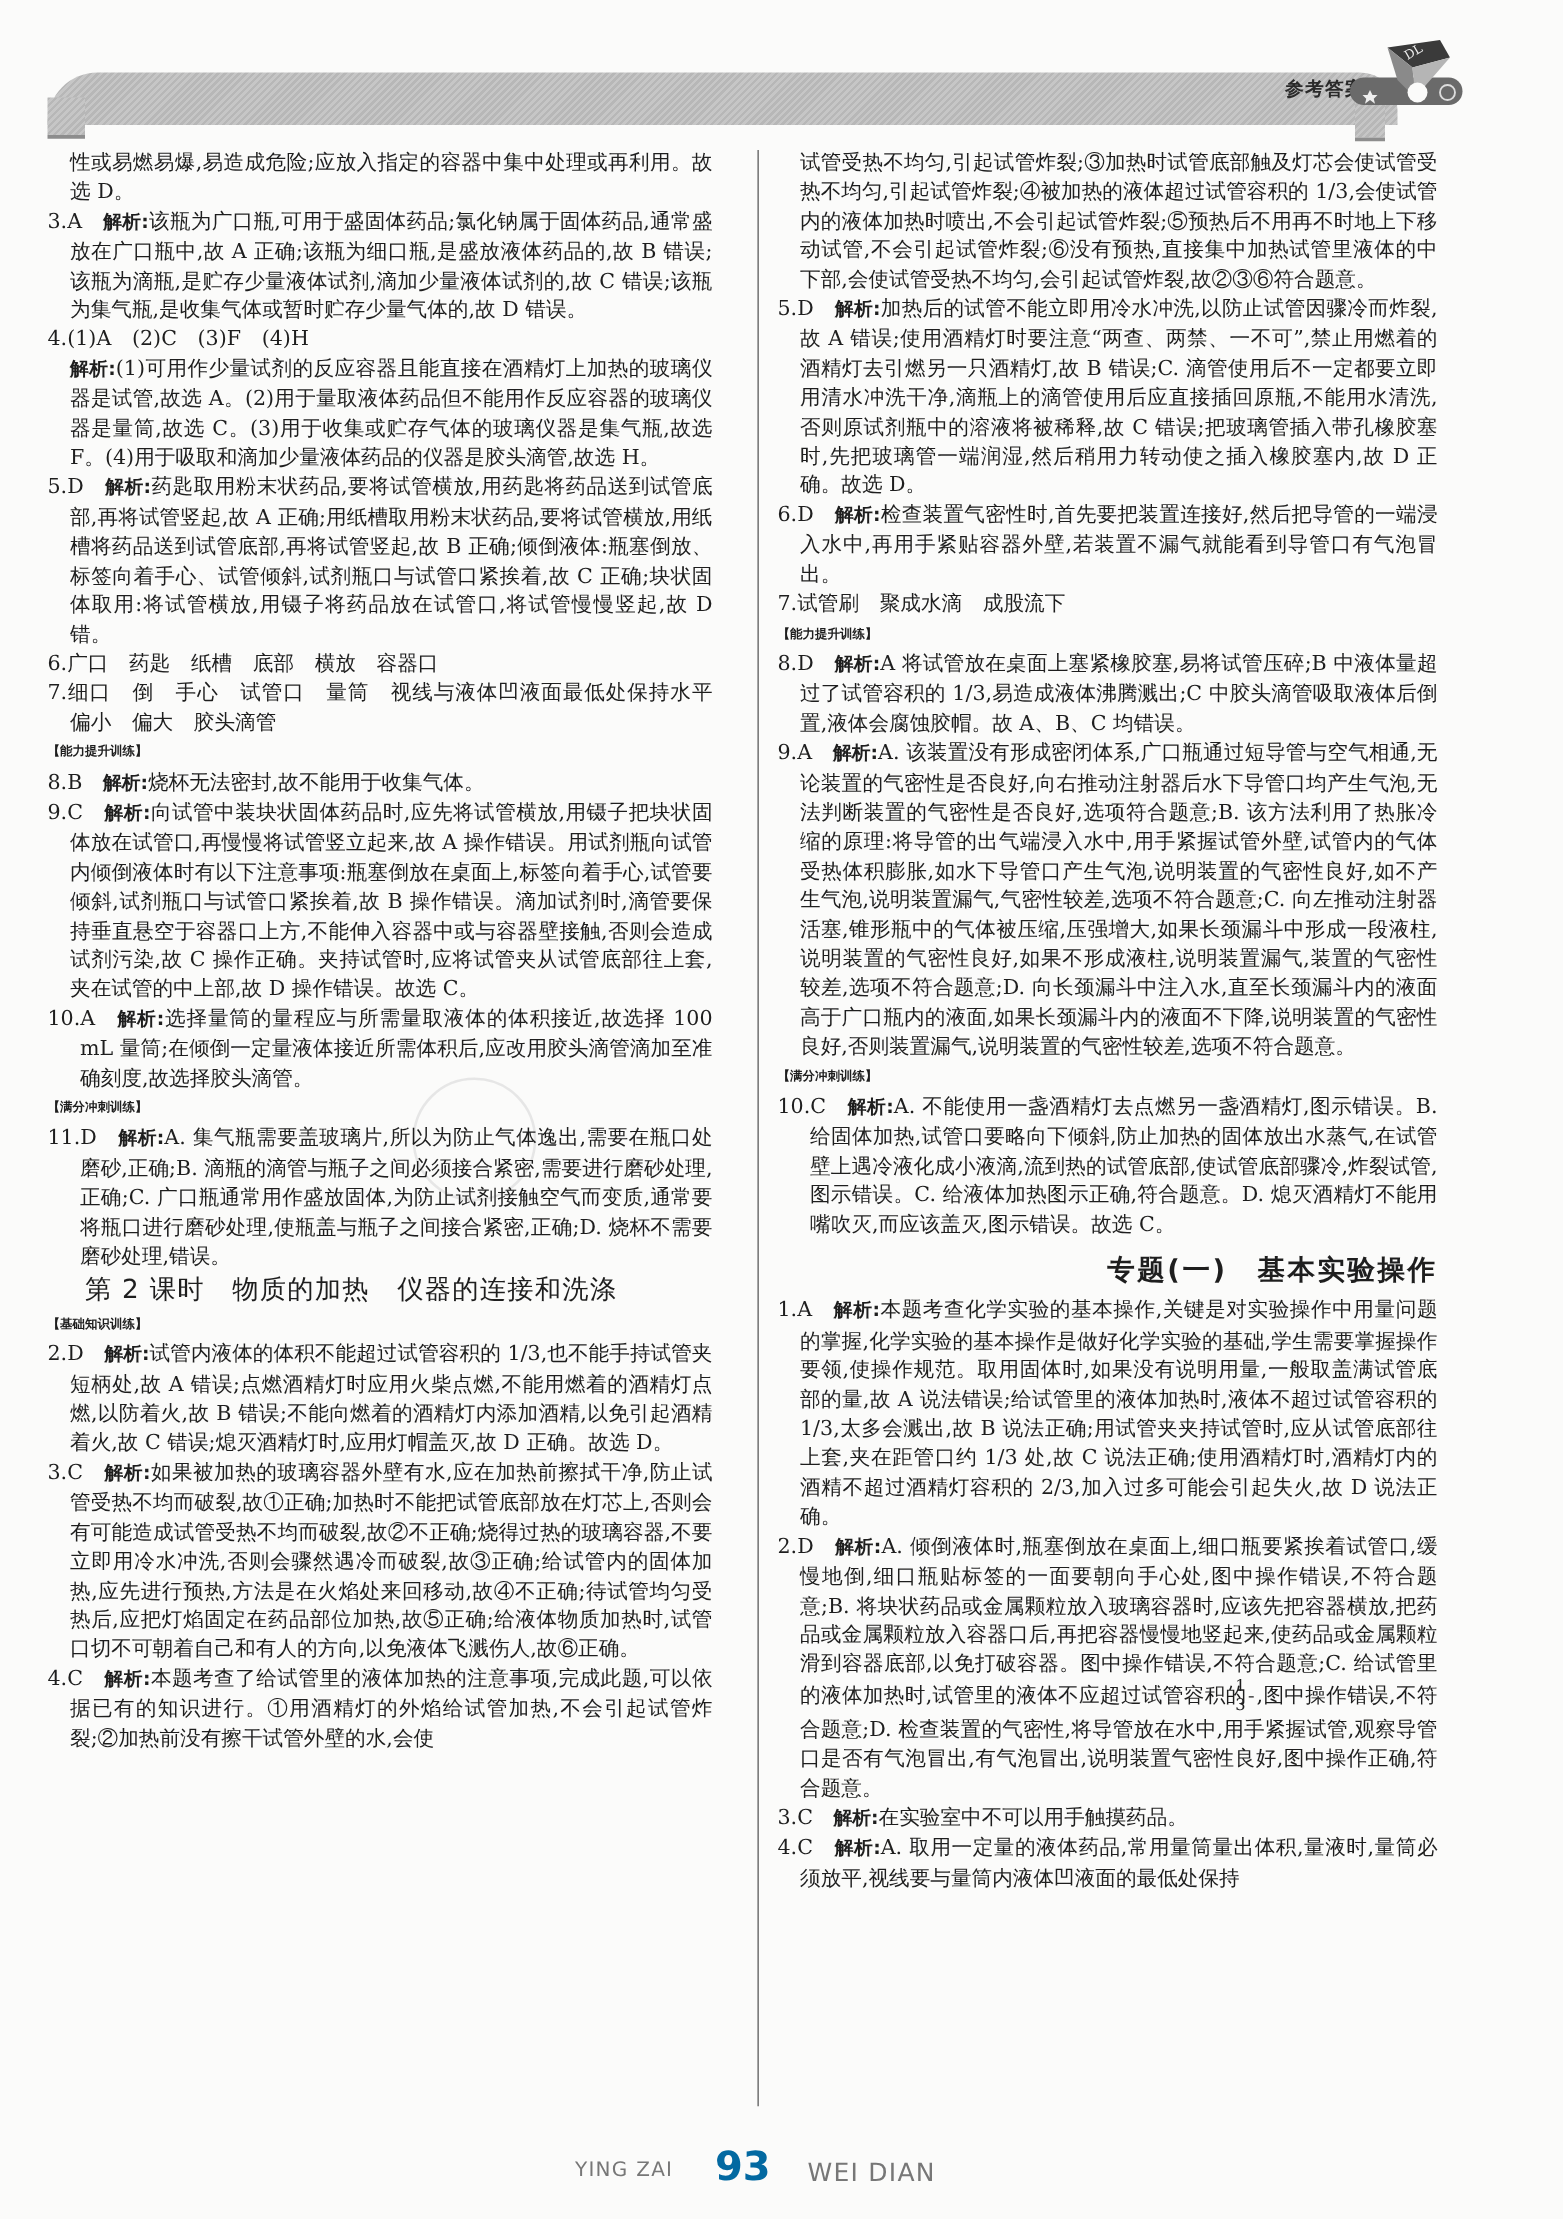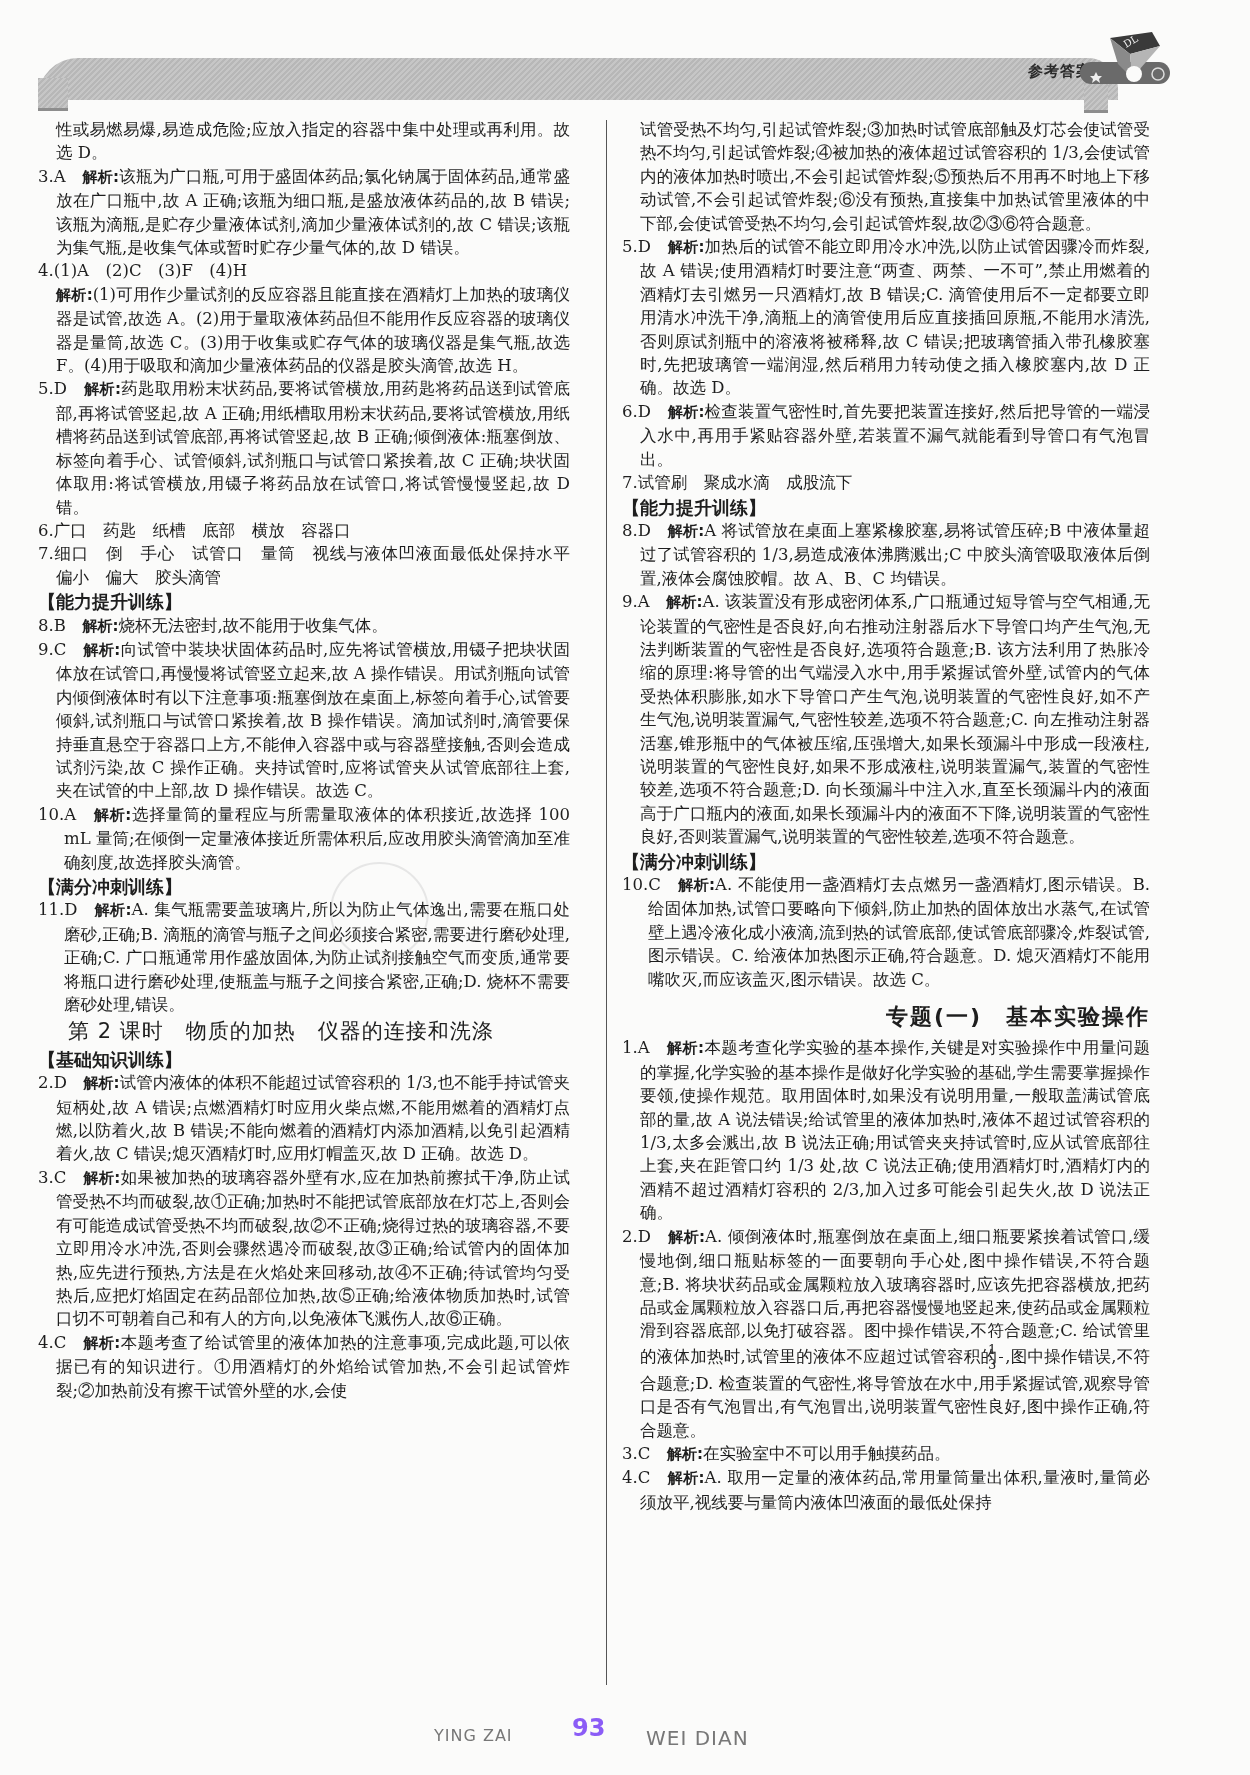--- a/index.html
+++ b/index.html
@@ -39,40 +39,40 @@
   .col { position: absolute; top: 118px; font-size: 16.5px; line-height: 23.4px; }
   .col-left { left: 38px; width: 532px; }
   .col-right { left: 622px; width: 528px; }
   .item { margin: 0; }
   .item .p { text-align: justify; }
   .hang { padding-left: 18px; text-indent: -18px; }
   .hang2 { padding-left: 26px; text-indent: -26px; }
   .indent { padding-left: 18px; }
   .label { font-family: "DejaVu Sans", "Liberation Sans", sans-serif; font-weight: bold; font-size: 15px; }
   .section {
-    font-family: "DejaVu Sans", "Liberation Sans", sans-serif; font-weight: bold; font-size: 18px;
+    font-family: "DejaVu Sans", "Liberation Sans", sans-serif; font-weight: bold; font-size: 10px;
     margin: 1px 0 0 0;
   }
   .lesson-title {
     font-family: "DejaVu Sans", "Liberation Sans", sans-serif; font-weight: normal;
     font-size: 21px; padding-left: 30px; margin: 4px 0 4px 0; letter-spacing: 1px;
   }
   .topic-title {
     font-family: "DejaVu Sans", "Liberation Sans", sans-serif; font-weight: bold;
     font-size: 22px; text-align: right; margin: 14px 0 8px 0; letter-spacing: 2px;
   }
   .frac { display: inline-block; vertical-align: middle; text-align: center; font-size: 13px; line-height: 14px; margin: 0 2px; }
   .frac .num { display: block; border-bottom: 1px solid #222; padding: 0 2px; }
   .frac .den { display: block; padding: 0 2px; }
   .footer {
     position: absolute; top: 1714px; left: 0; width: 1250px; height: 40px;
     font-family: "DejaVu Sans", "Liberation Sans", sans-serif;
   }
-  .footer .left { position: absolute; left: 434px; top: 12px; font-size: 16px; color: #777; letter-spacing: 1px; }
-  .footer .num { position: absolute; left: 572px; top: 0; font-size: 24px; font-weight: bold; color: #8b5cf6; }
+  .footer .left { position: absolute; left: 460px; top: 12px; font-size: 16px; color: #777; letter-spacing: 1px; }
+  .footer .num { position: absolute; left: 572px; top: 0; font-size: 32px; font-weight: bold; color: #0369a1; }
   .footer .right { position: absolute; left: 646px; top: 12px; font-size: 20px; color: #777; letter-spacing: 1px; }
   .stamp {
     position: absolute; left: 330px; top: 862px; width: 95px; height: 95px; border: 2px solid #d8d8d8;
     border-radius: 50%; opacity: 0.6;
   }
 </style>
 </head>
 <body>
 
 <div class="header-band">

